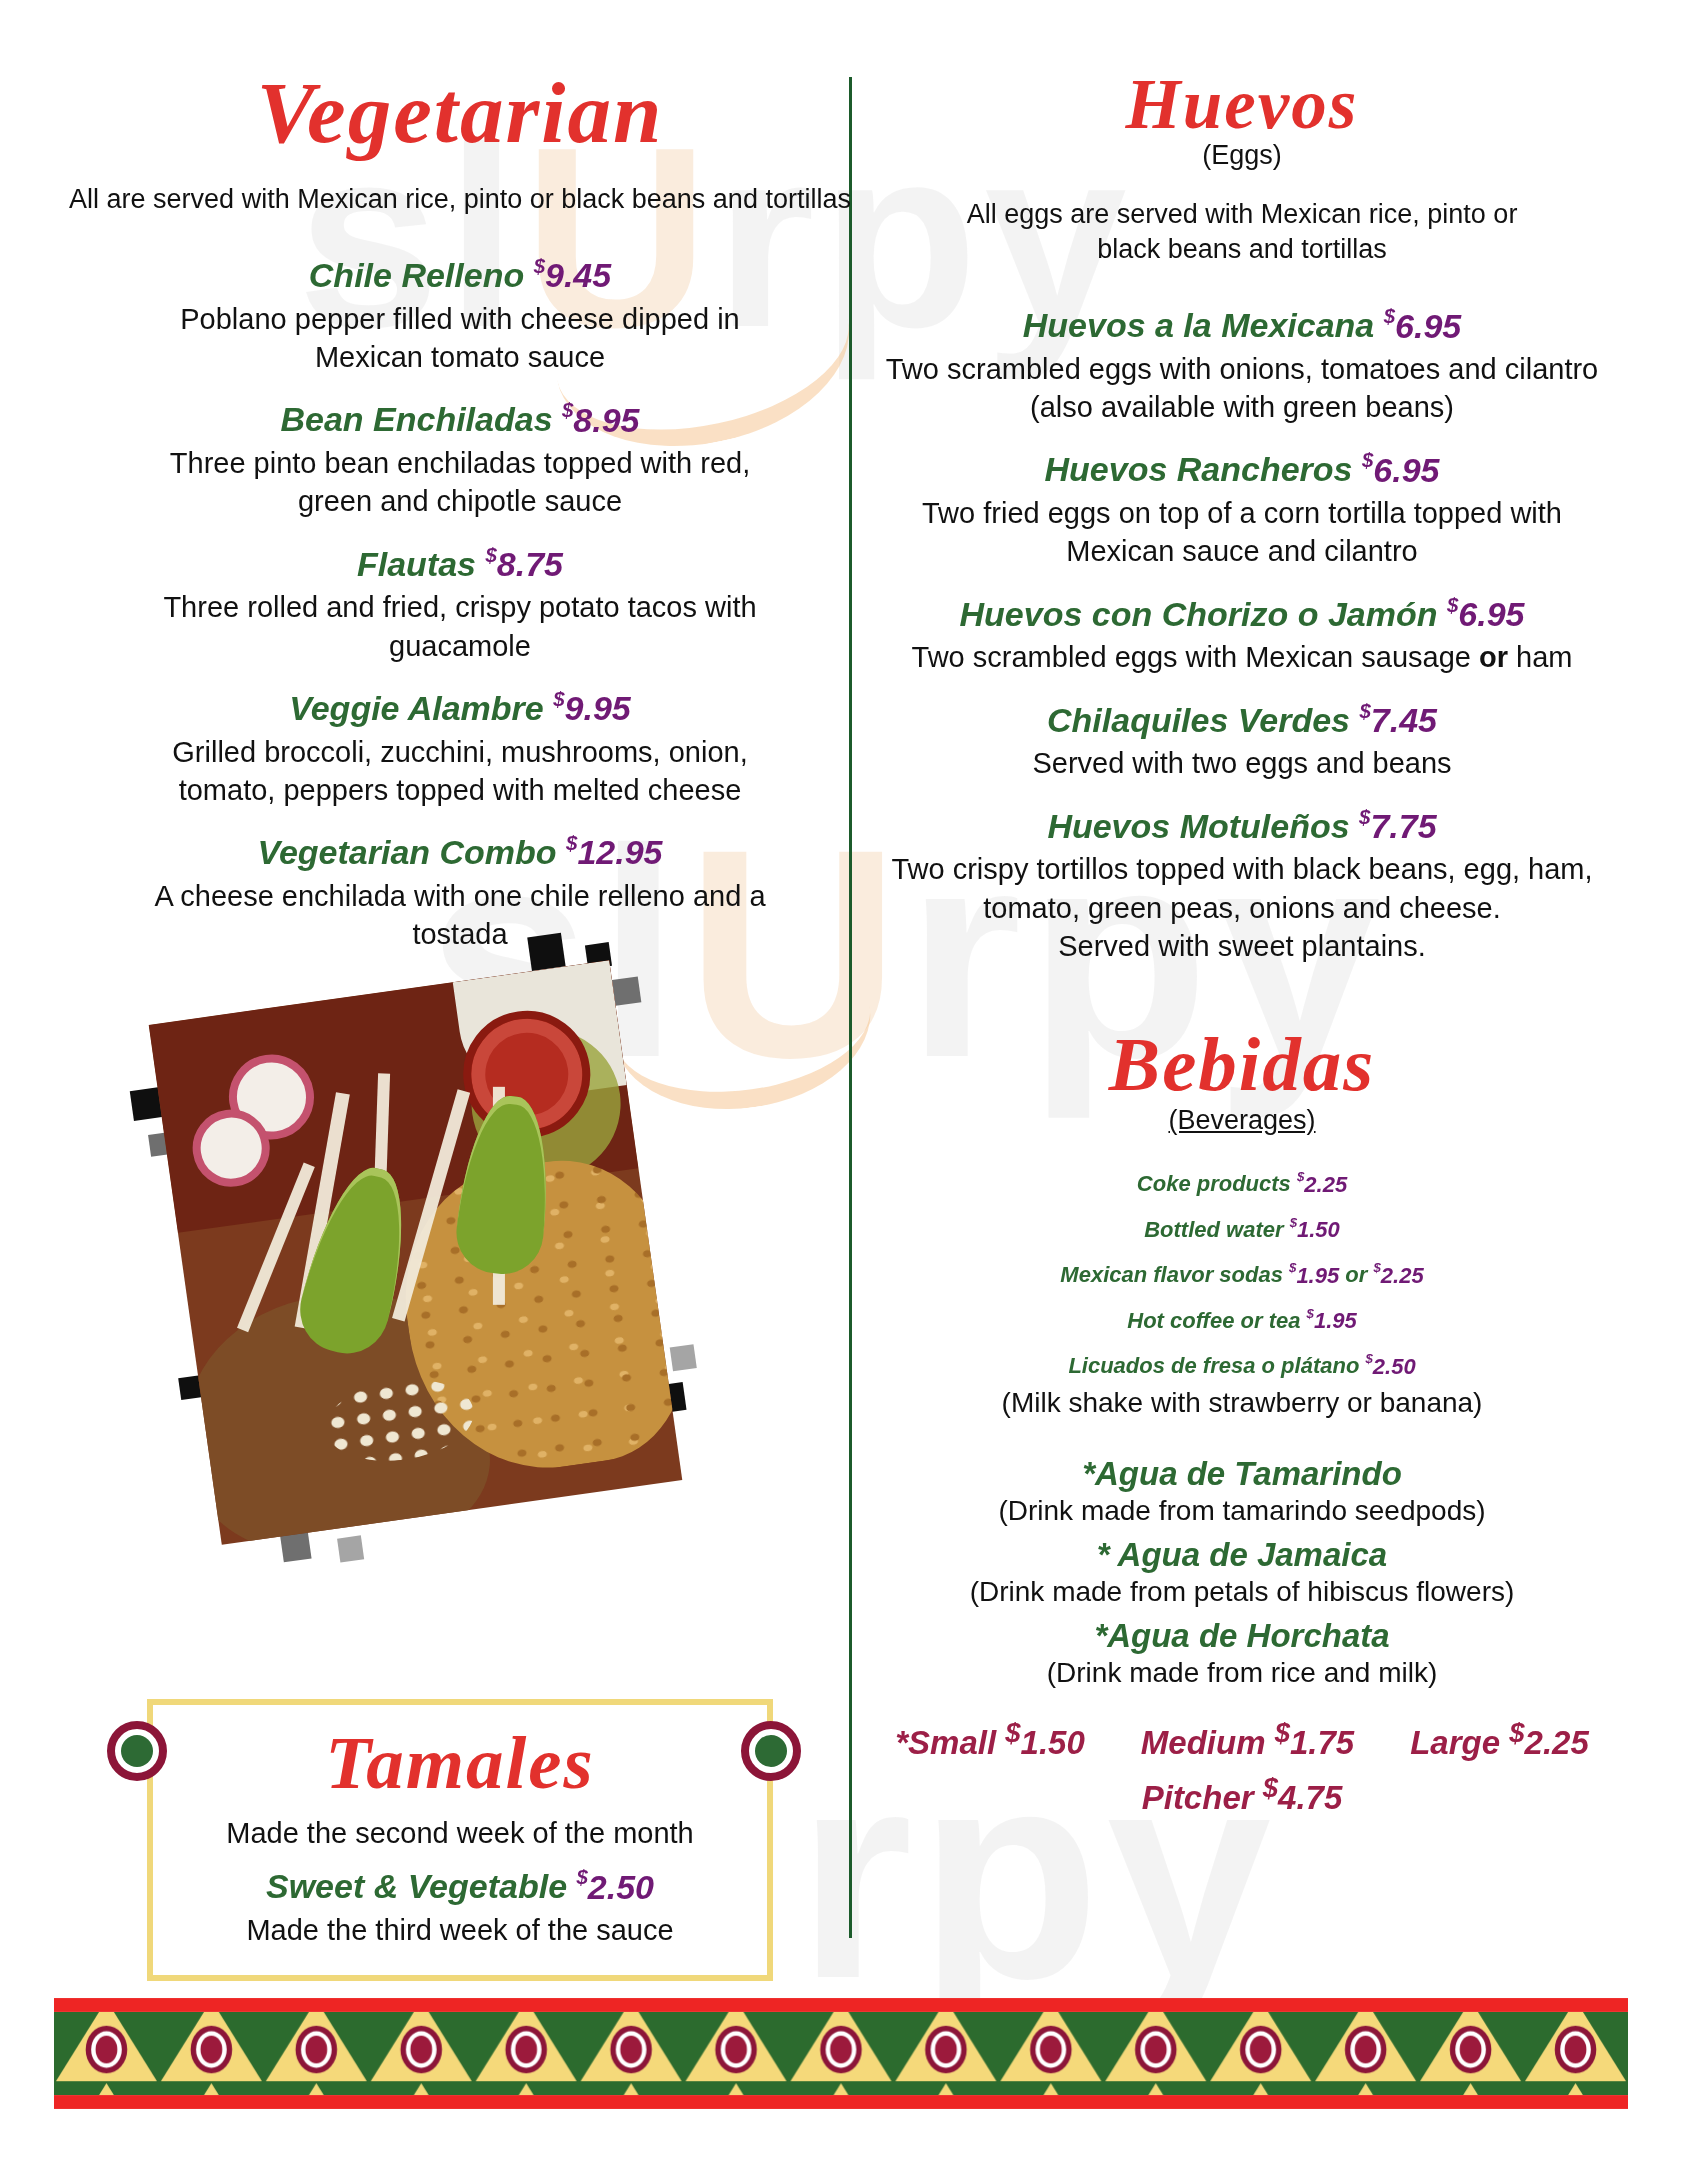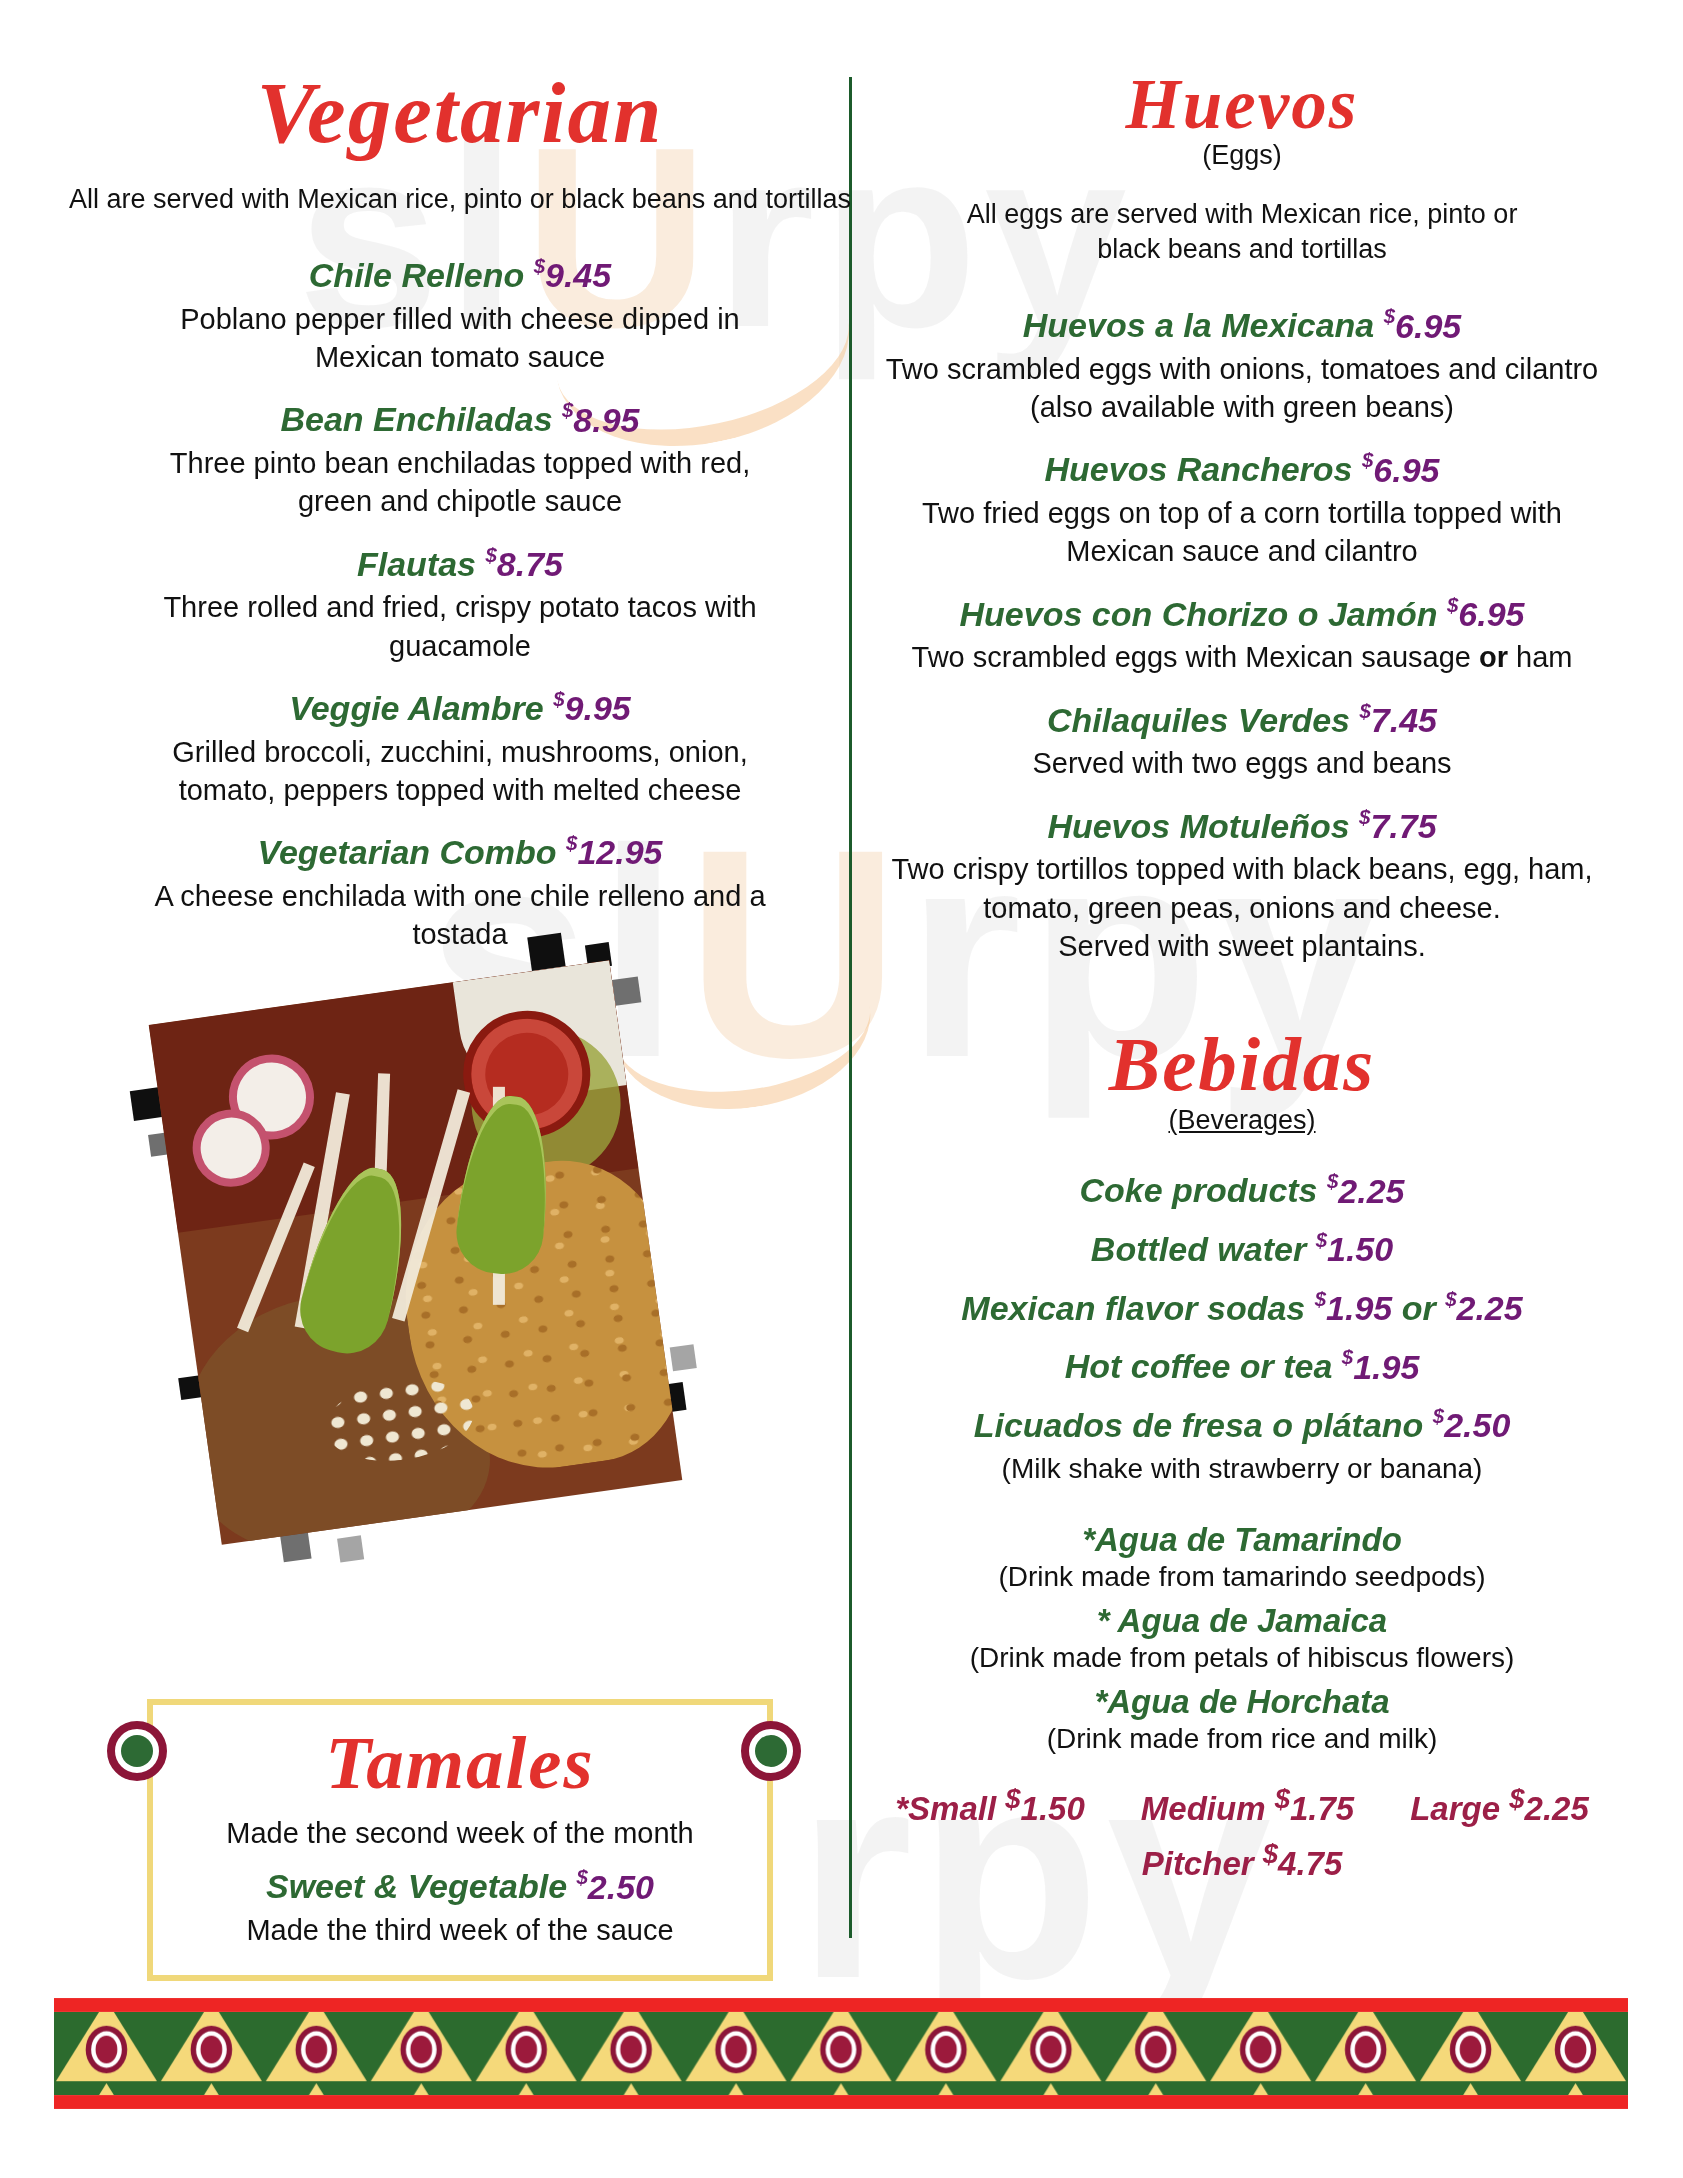--- a/index.html
+++ b/index.html
@@ -40,21 +40,21 @@
   .item-head{font-size:34px;font-weight:bold;font-style:italic;line-height:1.1;margin-bottom:5px;}
   .iname{color:#2d6933;}
   .price{color:#701a75;white-space:nowrap;}
   .price sup{font-size:60%;position:relative;top:-2px;}
   .desc{font-size:29px;line-height:1.32;margin:0 auto;}
   .col-left .desc{max-width:653px;}
   .col-right .desc{max-width:713px;}
   .bold-or{font-weight:bold;}
 
   
-  .drink{font-size:34px;font-weight:bold;font-style:italic;line-height:1.1;margin-bottom:21px;}
+  .drink{font-size:22px;font-weight:bold;font-style:italic;line-height:1.1;margin-bottom:21px;}
   .drink-note{font-size:28px;margin:-12px auto 22px auto;}
   .agua-name{font-size:33px;font-weight:bold;font-style:italic;color:#2d6933;line-height:1.15;margin-bottom:2px;}
   .agua-desc{font-size:28px;margin-bottom:9px;}
   .sizes{font-size:33px;font-weight:bold;font-style:italic;color:#9c1f47;margin-top:28px;}
   .sizes .sz{margin:0 28px;white-space:nowrap;}
   .pitcher-line{font-size:33px;font-weight:bold;font-style:italic;color:#9c1f47;margin-top:10px;}
 
   
   .photo{position:absolute;z-index:2;left:183px;top:990px;width:465px;height:525px;
          transform:rotate(-8deg);}

